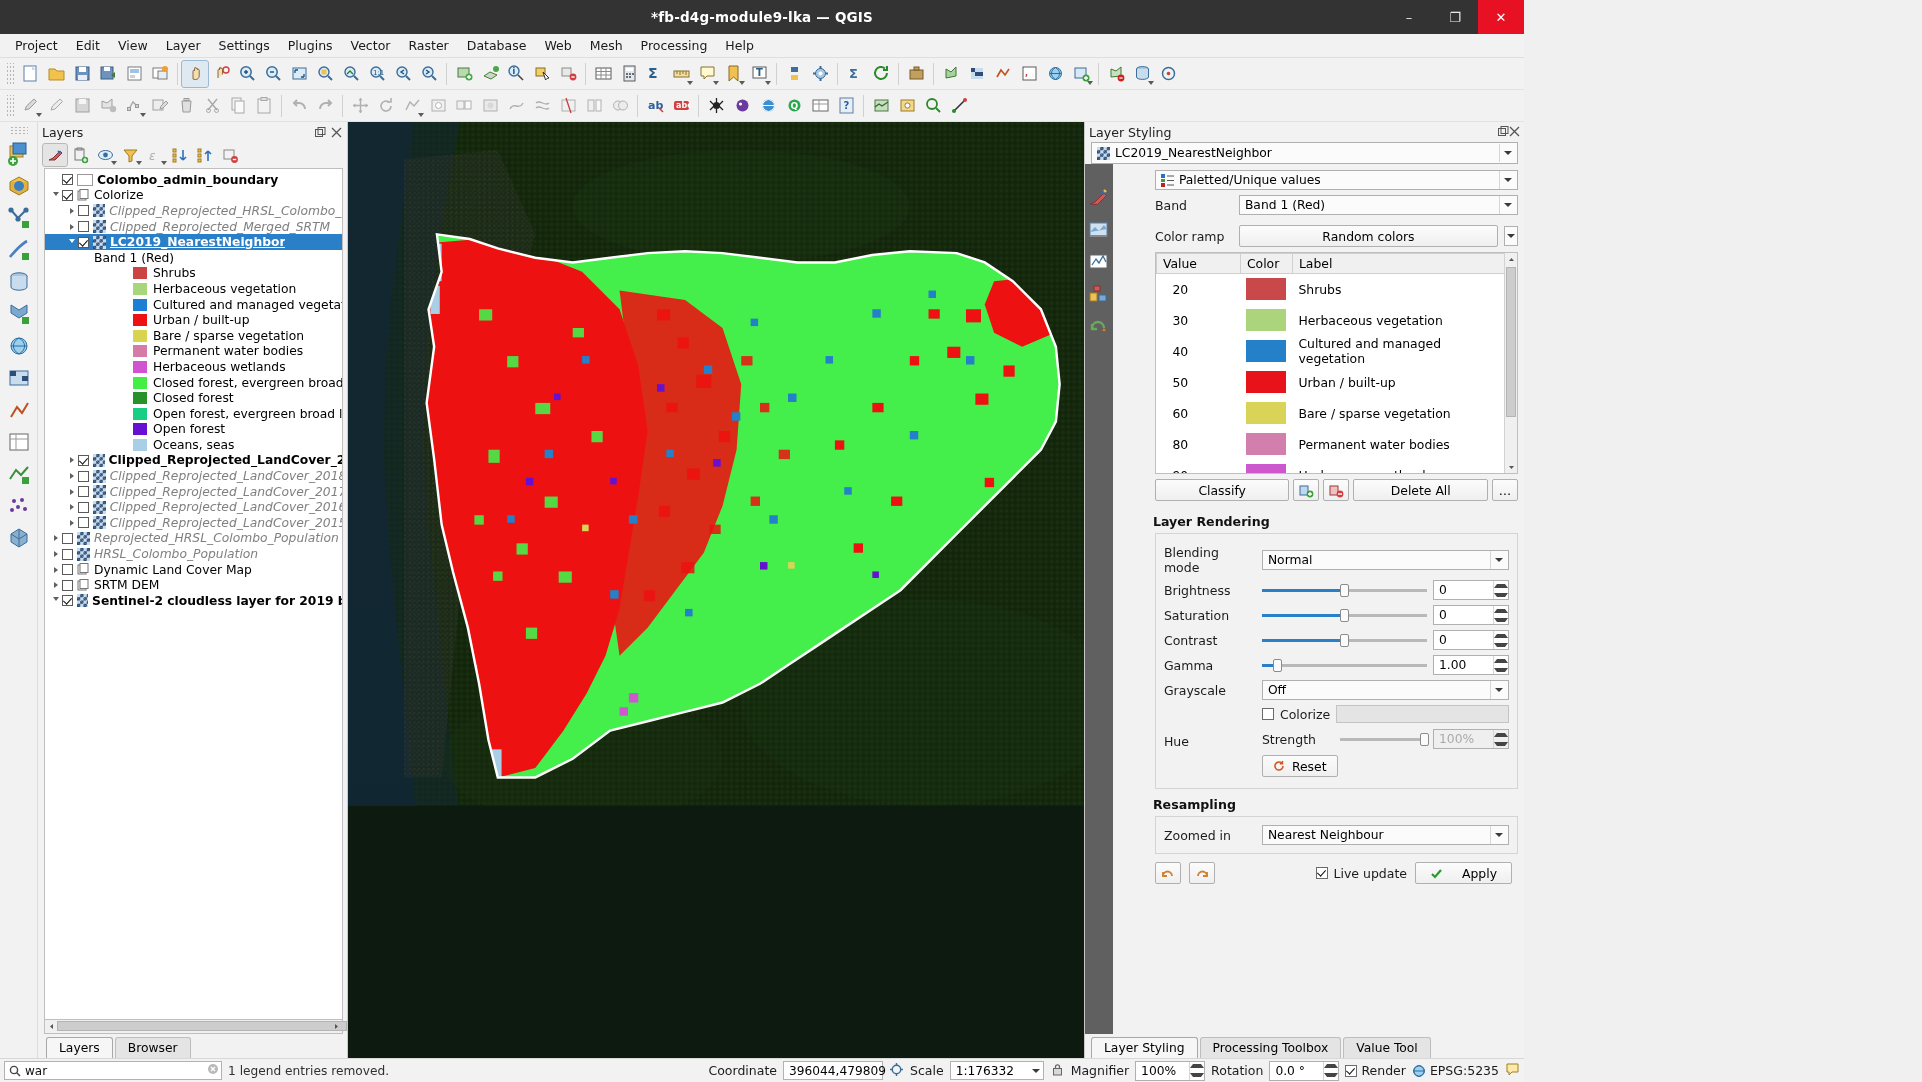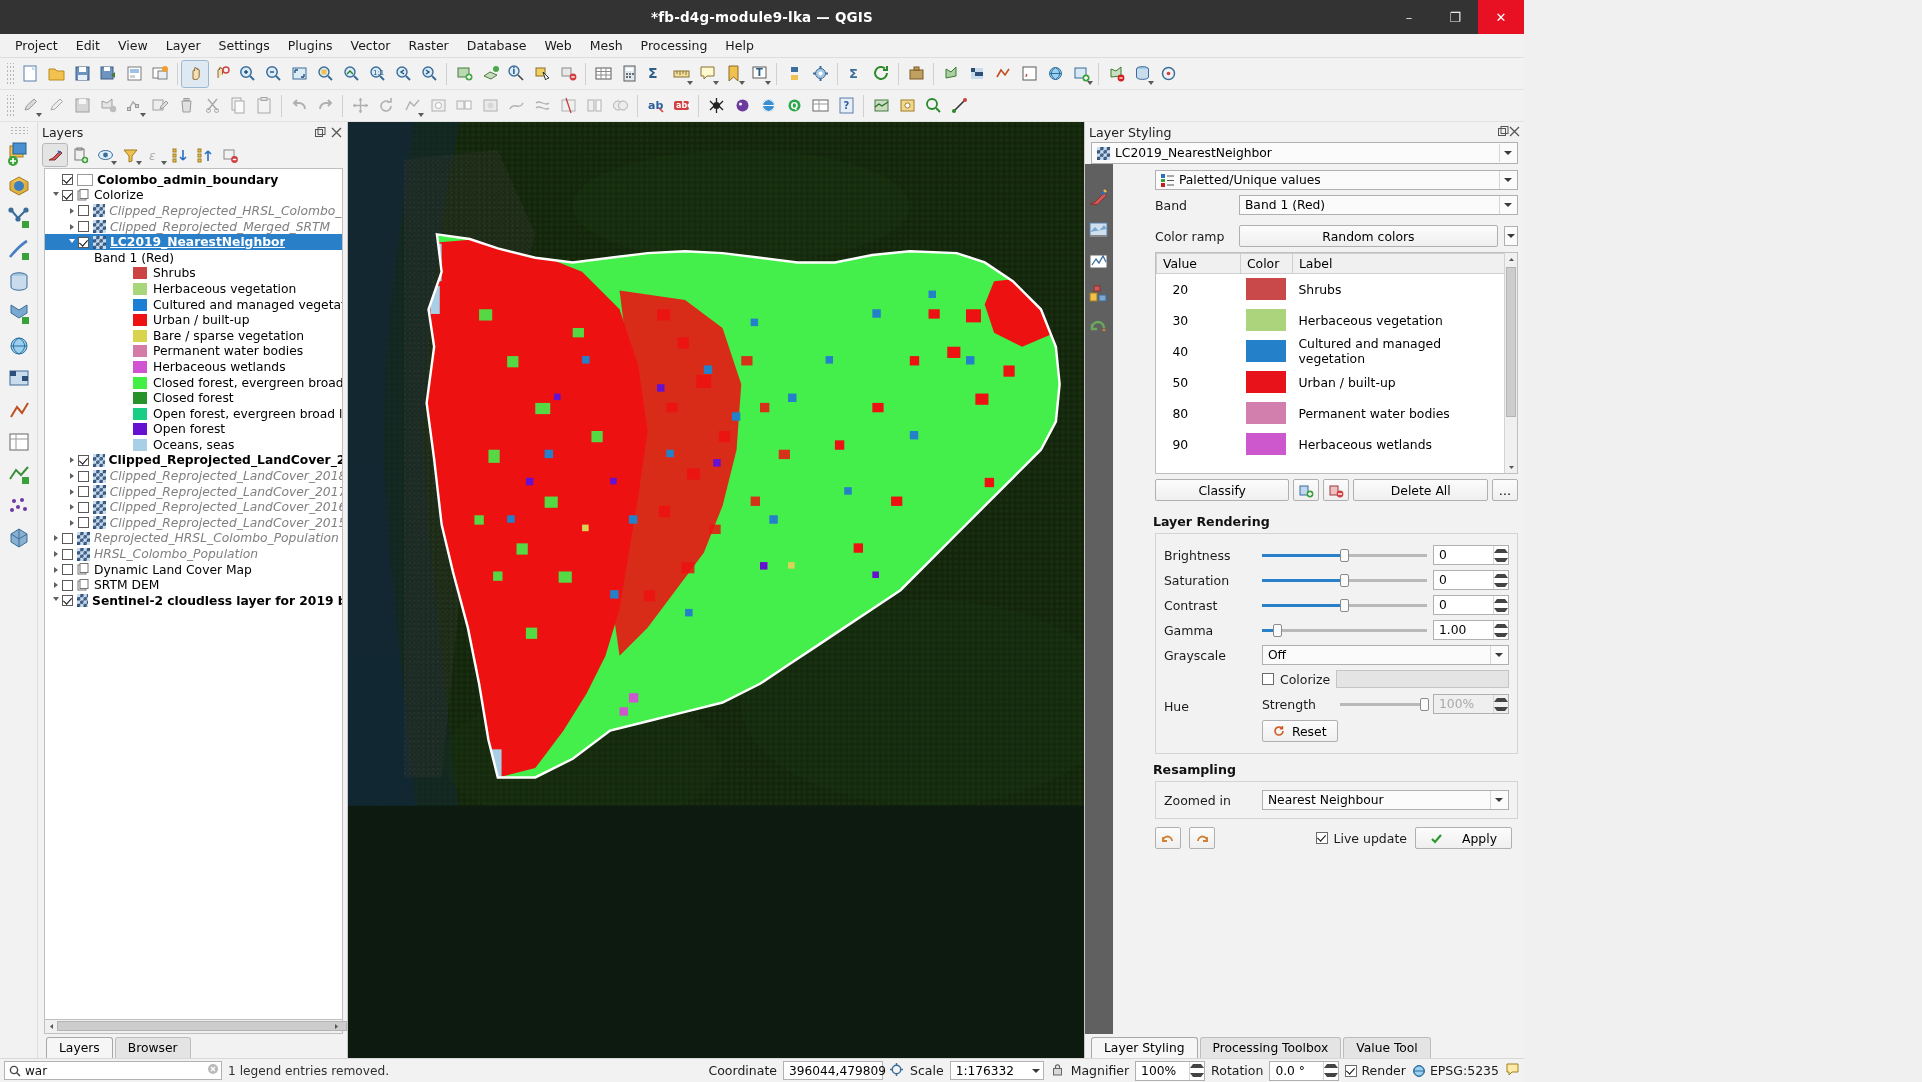--- a/index.html
+++ b/index.html
@@ -1426,20 +1426,27 @@
                     <td>Cultured and managed vegetation</td>
                   </tr>
                   <tr>
                     <td style="text-align: left; padding-left: 16px;">50</td>
                     <td class="colorcell">
                       <div class="colorbox" style="background: rgb(232, 18, 26);"></div>
                     </td>
                     <td>Urban / built-up</td>
                   </tr>
                   <tr>
+                    <td style="text-align: left; padding-left: 16px;">60</td>
+                    <td class="colorcell">
+                      <div class="colorbox" style="background: rgb(217, 212, 87);"></div>
+                    </td>
+                    <td>Bare / sparse vegetation</td>
+                  </tr>
+                  <tr>
                     <td style="text-align: left; padding-left: 16px;">80</td>
                     <td class="colorcell">
                       <div class="colorbox" style="background: rgb(211, 127, 173);"></div>
                     </td>
                     <td>Permanent water bodies</td>
                   </tr>
                   <tr>
                     <td style="text-align: left; padding-left: 16px;">90</td>
                     <td class="colorcell">
                       <div class="colorbox" style="background: rgb(205, 88, 205);"></div>
@@ -1479,20 +1486,29 @@
                   <path d="M9 11h4" stroke="#fff" stroke-width="1.4"></path>
                 </svg>
               </div>
             <div class="btn" style="flex:1;">Delete All</div>
             <div class="btn btnsm">…</div>
           </div>
 
           <div class="sectionlbl">Layer Rendering</div>
 
           <div class="panelbox" style="margin-left:6px;">
+            <div class="rowline">
+              <div class="lbl w92">Blending mode</div>
+              <div class="combo" style="flex:1;">
+                <div class="val">Normal</div>
+                <div class="dd">
+                    <div class="dcar"></div>
+                  </div>
+              </div>
+            </div>
             <div class="rowline">
               <div class="lbl w92">Brightness</div>
               <div class="slider">
                 <div class="track">
                     <div class="rest" style="left:50%;"></div>
                   </div>
                 <div class="knob" style="left:calc(50% - 4px);"></div>
               </div>
               <div class="spin">
                 <span>0</span>

